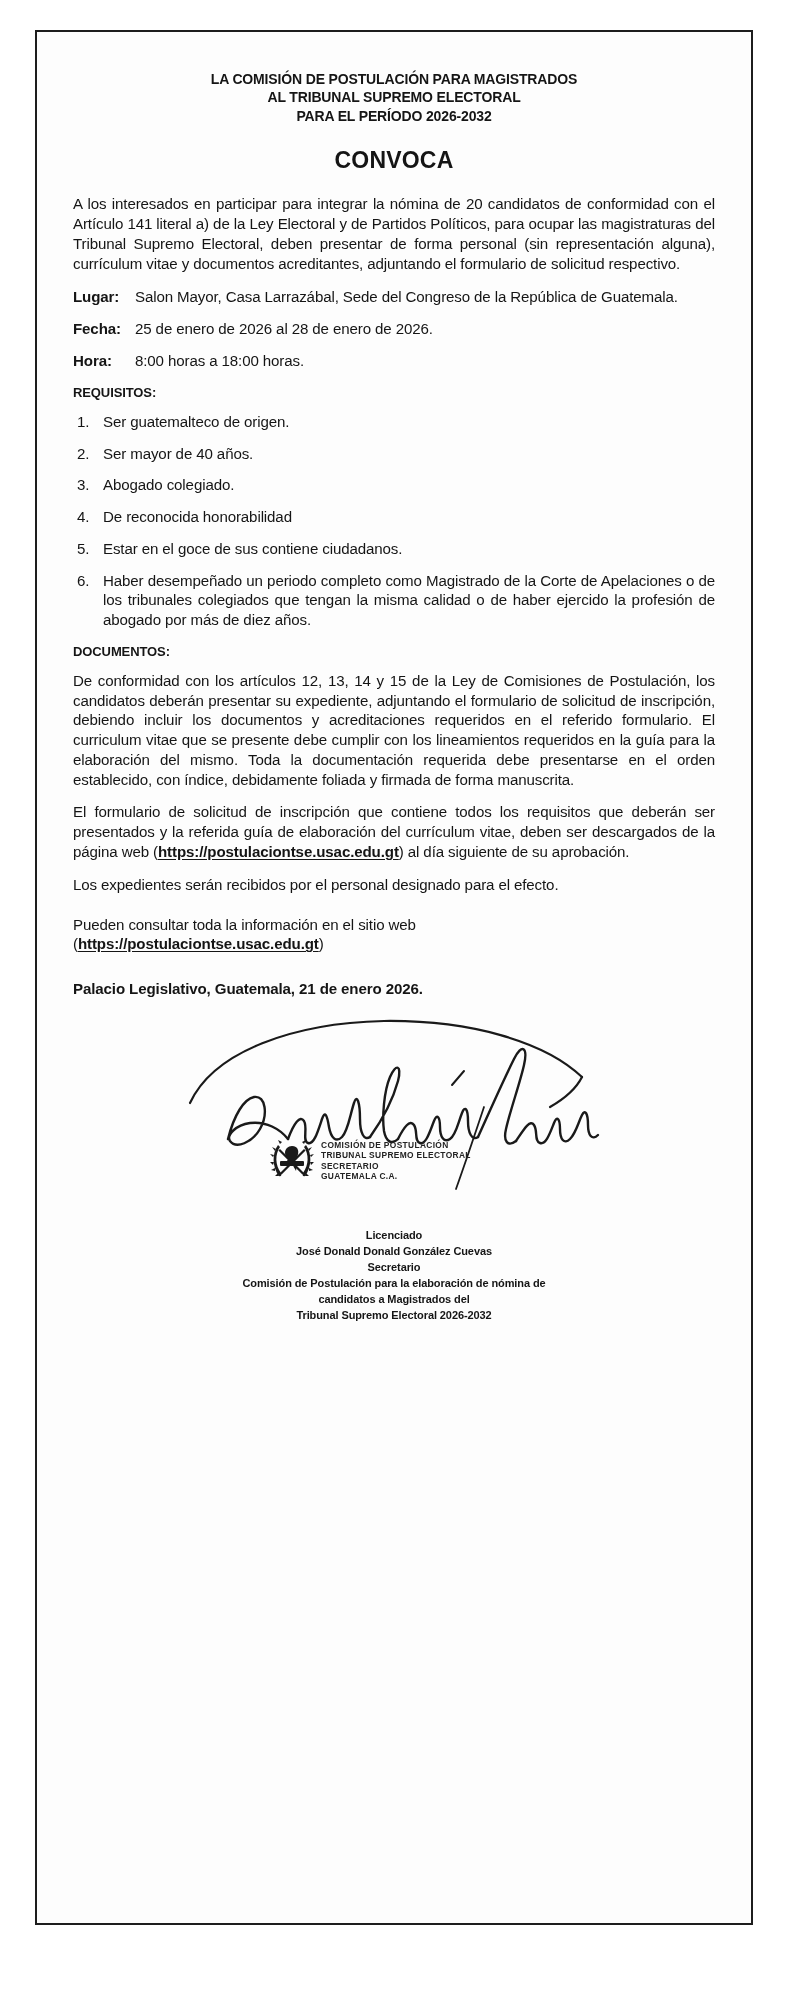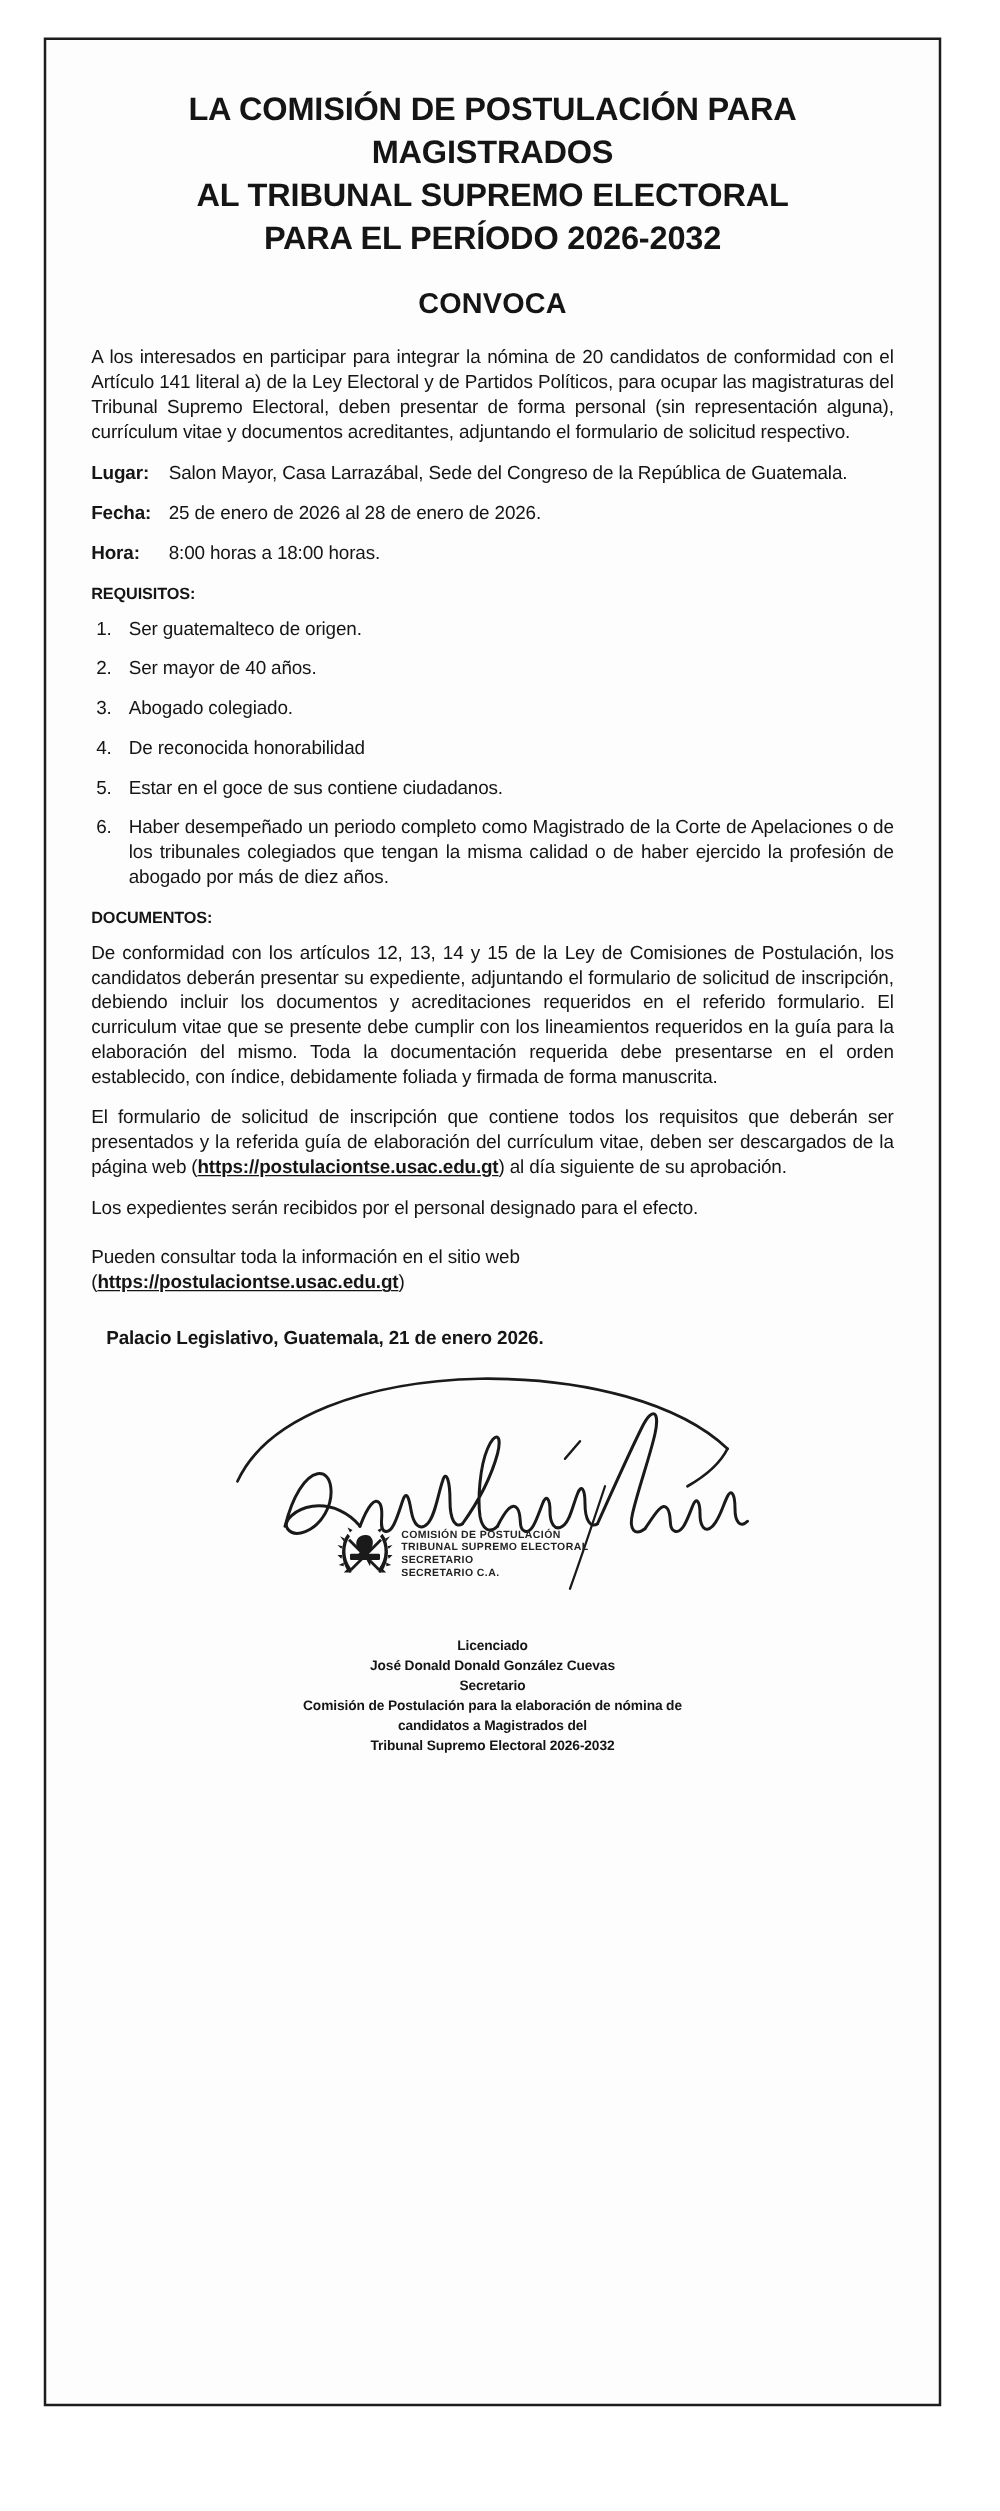--- a/index.html
+++ b/index.html
@@ -28,21 +28,21 @@
   }
 
   .inner {
     padding: 32px 36px 20px 36px;
   }
 
   
   .doc-title {
     text-align: center;
     font-weight: bold;
-    font-size: 26px;
+    font-size: 14px;
     line-height: 1.32;
     letter-spacing: -0.15px;
     margin: 6px 0 0 0;
   }
   .doc-title span { display: block; }
 
   .convoca-wrap {
     text-align: center;
     margin: 22px 0 20px 0;
   }
@@ -119,21 +119,21 @@
     font-weight: bold;
     text-decoration: underline;
     text-underline-offset: 2px;
     color: #151515;
   }
 
   
   .place-date {
     font-weight: bold;
     font-size: 15.1px;
-    margin: 26px 0 0 12px;
+    margin: 26px 0 0 0;
     letter-spacing: -0.12px;
   }
 
   
   .sig-area {
     position: relative;
     height: 214px;
     margin-top: 14px;
   }
   .sig-svg {
@@ -308,21 +308,21 @@
             <path d="M23 9 C 19 9, 16 12, 16 16 C 16 19, 18 21, 20 22
                      C 18 23, 17 25, 18 26 C 20 27, 23 26, 25 24
                      C 28 21, 30 17, 29 13 C 28 10, 26 9, 23 9 Z"></path>
             <path d="M25 24 C 27 27, 28 31, 27 34 C 26 32, 24 29, 23 26 Z"></path>
           </g>
         </svg>
         <div class="stamp-lines">
           <div>COMISIÓN DE POSTULACIÓN</div>
           <div>TRIBUNAL SUPREMO ELECTORAL</div>
           <div>SECRETARIO</div>
-          <div>SECRETARIO C.A.</div>
+          <div>GUATEMALA C.A.</div>
         </div>
       </div>
     </div>
 
     <div class="signer">
       <span>Licenciado</span>
       <span>José Donald Donald González Cuevas</span>
       <span>Secretario</span>
       <span>Comisión de Postulación para la elaboración de nómina de</span>
       <span>candidatos a Magistrados del</span>

